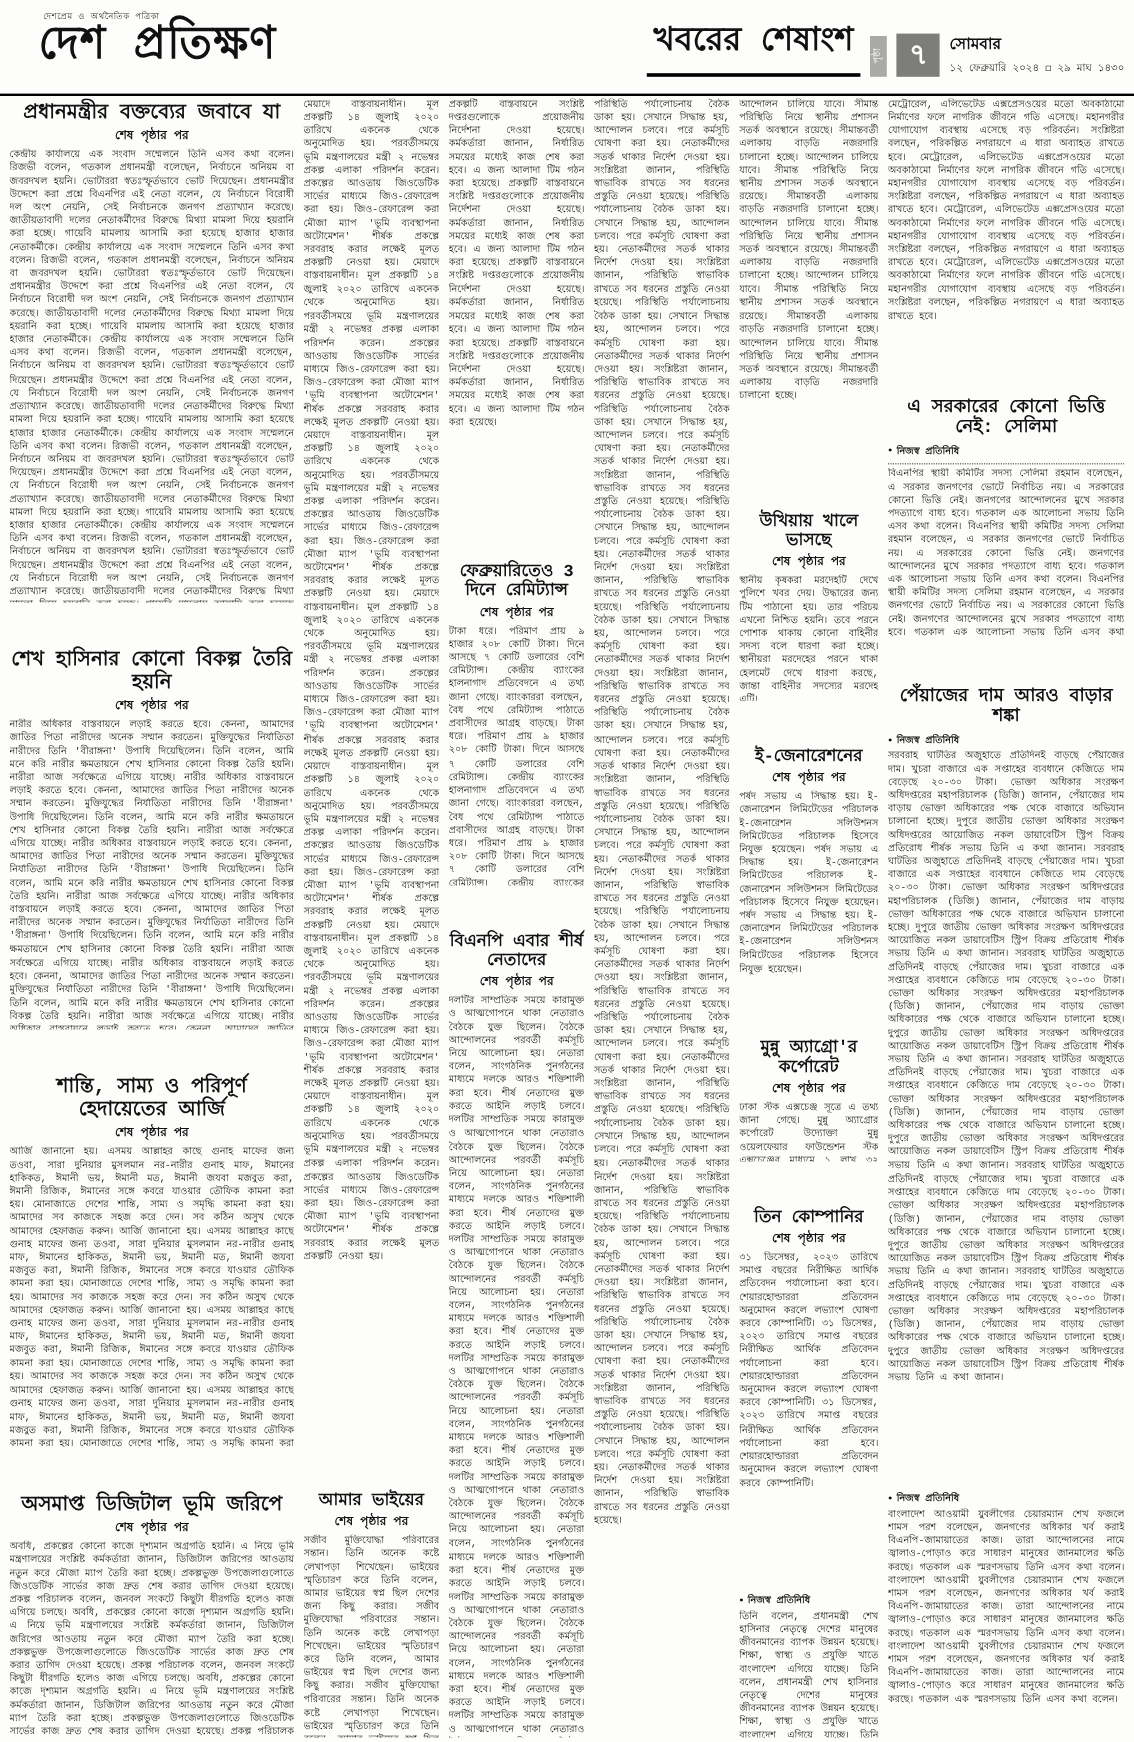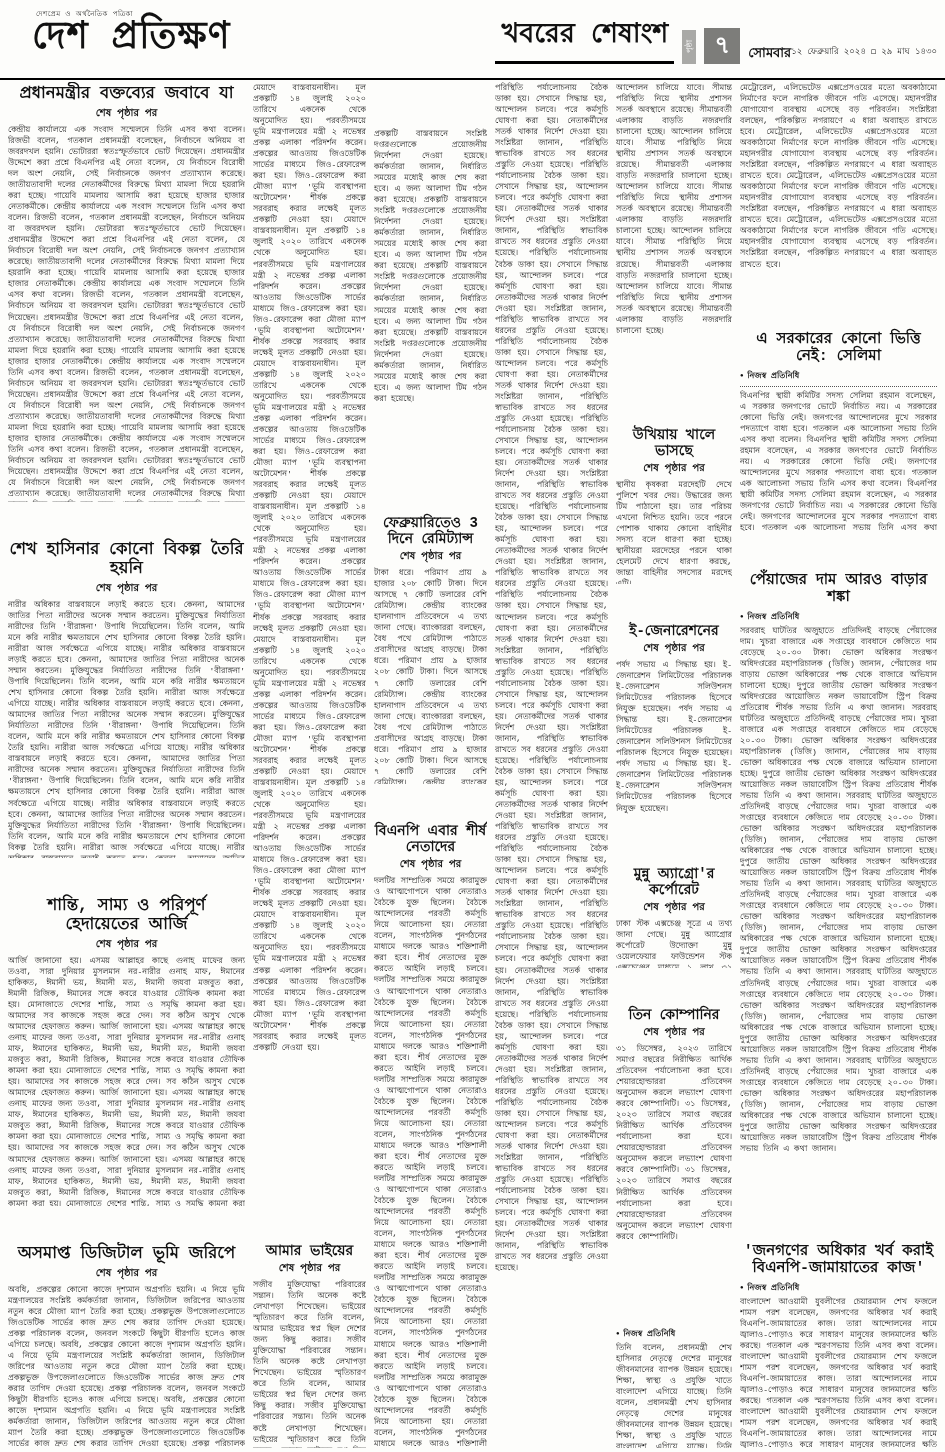--- a/index.html
+++ b/index.html
@@ -11,27 +11,27 @@
   .masthead .tagline{font-size:7px;color:#333;letter-spacing:.5px;margin-left:4px;}
   .masthead .title{font-size:36px;font-weight:900;line-height:1.05;letter-spacing:1px;
                    transform:scaleY(1.05);}
   .head-right{position:absolute;right:8px;top:12px;display:flex;align-items:flex-end;gap:8px;}
   .section-title{font-size:27px;font-weight:900;border-bottom:3px solid #000;padding:0 6px 4px 6px;}
   .page-tab{width:14px;height:34px;background:#a9a9a6;color:#fff;font-size:8px;
             display:flex;align-items:center;justify-content:center;
             writing-mode:vertical-rl;transform:rotate(180deg);}
   .page-num{width:36px;height:36px;background:#7d7d7a;color:#fff;font-size:24px;font-weight:700;
             display:flex;align-items:center;justify-content:center;}
-  .dateblock{display:flex;flex-direction:row;justify-content:center;min-width:135px;}
+  .dateblock{display:flex;flex-direction:column;justify-content:center;min-width:135px;}
   .dateblock .day{font-size:13px;font-weight:700;}
   .dateblock .date{font-size:8.5px;color:#222;margin-top:2px;}
   
   .content{position:absolute;left:8px;top:82px;width:929px;height:1366px;display:flex;gap:8px;}
   .col{display:flex;flex-direction:column;overflow:hidden;gap:36px;}
-  .c1{width:237px;} .c2{width:113px;justify-content:space-between;} .c3{width:113px;margin-top:46px;} .c4{width:113px;}
+  .c1{width:237px;} .c2{width:113px;justify-content:space-between;} .c3{width:113px;} .c4{width:113px;}
   .c5{width:116px;} .c6{width:197px;}
   .article{overflow:hidden;flex:0 0 auto;}
   .headline{font-weight:900;text-align:center;line-height:1.15;padding:3px 0 1px 0;}
   .h-big{font-size:16.5px;}      
   .h-med{font-size:14px;}        
   .h-wide{font-size:15px;}     
   .h-multi{font-size:13.5px;}
   .kicker{font-size:10px;font-weight:700;text-align:center;padding-bottom:2px;}
   .byline{font-size:8px;font-weight:700;text-align:left;padding:2px 0;}
   .byline::before{content:"● ";font-size:6px;vertical-align:1px;}
@@ -158,20 +158,19 @@
         <div class="byline">নিজস্ব প্রতিনিধি</div>
         <div class="dotted"></div>
         <div class="body">বিএনপির স্থায়ী কমিটির সদস্য সেলিমা রহমান বলেছেন, এ সরকার জনগণের ভোটে নির্বাচিত নয়। এ সরকারের কোনো ভিত্তি নেই। জনগণের আন্দোলনের মুখে সরকার পদত্যাগে বাধ্য হবে। গতকাল এক আলোচনা সভায় তিনি এসব কথা বলেন। বিএনপির স্থায়ী কমিটির সদস্য সেলিমা রহমান বলেছেন, এ সরকার জনগণের ভোটে নির্বাচিত নয়। এ সরকারের কোনো ভিত্তি নেই। জনগণের আন্দোলনের মুখে সরকার পদত্যাগে বাধ্য হবে। গতকাল এক আলোচনা সভায় তিনি এসব কথা বলেন। বিএনপির স্থায়ী কমিটির সদস্য সেলিমা রহমান বলেছেন, এ সরকার জনগণের ভোটে নির্বাচিত নয়। এ সরকারের কোনো ভিত্তি নেই। জনগণের আন্দোলনের মুখে সরকার পদত্যাগে বাধ্য হবে। গতকাল এক আলোচনা সভায় তিনি এসব কথা বলেন।</div>
       </div>
       <div class="article" style="height:635px">
         <div class="headline h-wide">পেঁয়াজের দাম আরও বাড়ার শঙ্কা</div>
         <div class="byline">নিজস্ব প্রতিনিধি</div>
         <div class="body">সরবরাহ ঘাটতির অজুহাতে প্রতিদিনই বাড়ছে পেঁয়াজের দাম। খুচরা বাজারে এক সপ্তাহের ব্যবধানে কেজিতে দাম বেড়েছে ২০-৩০ টাকা। ভোক্তা অধিকার সংরক্ষণ অধিদপ্তরের মহাপরিচালক (ডিজি) জানান, পেঁয়াজের দাম বাড়ায় ভোক্তা অধিকারের পক্ষ থেকে বাজারে অভিযান চালানো হচ্ছে। দুপুরে জাতীয় ভোক্তা অধিকার সংরক্ষণ অধিদপ্তরের আয়োজিত নকল ডায়াবেটিস স্ট্রিপ বিক্রয় প্রতিরোধ শীর্ষক সভায় তিনি এ কথা জানান। সরবরাহ ঘাটতির অজুহাতে প্রতিদিনই বাড়ছে পেঁয়াজের দাম। খুচরা বাজারে এক সপ্তাহের ব্যবধানে কেজিতে দাম বেড়েছে ২০-৩০ টাকা। ভোক্তা অধিকার সংরক্ষণ অধিদপ্তরের মহাপরিচালক (ডিজি) জানান, পেঁয়াজের দাম বাড়ায় ভোক্তা অধিকারের পক্ষ থেকে বাজারে অভিযান চালানো হচ্ছে। দুপুরে জাতীয় ভোক্তা অধিকার সংরক্ষণ অধিদপ্তরের আয়োজিত নকল ডায়াবেটিস স্ট্রিপ বিক্রয় প্রতিরোধ শীর্ষক সভায় তিনি এ কথা জানান। সরবরাহ ঘাটতির অজুহাতে প্রতিদিনই বাড়ছে পেঁয়াজের দাম। খুচরা বাজারে এক সপ্তাহের ব্যবধানে কেজিতে দাম বেড়েছে ২০-৩০ টাকা। ভোক্তা অধিকার সংরক্ষণ অধিদপ্তরের মহাপরিচালক (ডিজি) জানান, পেঁয়াজের দাম বাড়ায় ভোক্তা অধিকারের পক্ষ থেকে বাজারে অভিযান চালানো হচ্ছে। দুপুরে জাতীয় ভোক্তা অধিকার সংরক্ষণ অধিদপ্তরের আয়োজিত নকল ডায়াবেটিস স্ট্রিপ বিক্রয় প্রতিরোধ শীর্ষক সভায় তিনি এ কথা জানান। সরবরাহ ঘাটতির অজুহাতে প্রতিদিনই বাড়ছে পেঁয়াজের দাম। খুচরা বাজারে এক সপ্তাহের ব্যবধানে কেজিতে দাম বেড়েছে ২০-৩০ টাকা। ভোক্তা অধিকার সংরক্ষণ অধিদপ্তরের মহাপরিচালক (ডিজি) জানান, পেঁয়াজের দাম বাড়ায় ভোক্তা অধিকারের পক্ষ থেকে বাজারে অভিযান চালানো হচ্ছে। দুপুরে জাতীয় ভোক্তা অধিকার সংরক্ষণ অধিদপ্তরের আয়োজিত নকল ডায়াবেটিস স্ট্রিপ বিক্রয় প্রতিরোধ শীর্ষক সভায় তিনি এ কথা জানান। সরবরাহ ঘাটতির অজুহাতে প্রতিদিনই বাড়ছে পেঁয়াজের দাম। খুচরা বাজারে এক সপ্তাহের ব্যবধানে কেজিতে দাম বেড়েছে ২০-৩০ টাকা। ভোক্তা অধিকার সংরক্ষণ অধিদপ্তরের মহাপরিচালক (ডিজি) জানান, পেঁয়াজের দাম বাড়ায় ভোক্তা অধিকারের পক্ষ থেকে বাজারে অভিযান চালানো হচ্ছে। দুপুরে জাতীয় ভোক্তা অধিকার সংরক্ষণ অধিদপ্তরের আয়োজিত নকল ডায়াবেটিস স্ট্রিপ বিক্রয় প্রতিরোধ শীর্ষক সভায় তিনি এ কথা জানান। সরবরাহ ঘাটতির অজুহাতে প্রতিদিনই বাড়ছে পেঁয়াজের দাম। খুচরা বাজারে এক সপ্তাহের ব্যবধানে কেজিতে দাম বেড়েছে ২০-৩০ টাকা। ভোক্তা অধিকার সংরক্ষণ অধিদপ্তরের মহাপরিচালক (ডিজি) জানান, পেঁয়াজের দাম বাড়ায় ভোক্তা অধিকারের পক্ষ থেকে বাজারে অভিযান চালানো হচ্ছে। দুপুরে জাতীয় ভোক্তা অধিকার সংরক্ষণ অধিদপ্তরের আয়োজিত নকল ডায়াবেটিস স্ট্রিপ বিক্রয় প্রতিরোধ শীর্ষক সভায় তিনি এ কথা জানান।</div>
       </div>
       <div class="article" style="height:316px">
-        <div class="headline h-wide">'জনগণের অধিকার খর্ব করাই বিএনপি-জামায়াতের কাজ'</div>
         <div class="byline">নিজস্ব প্রতিনিধি</div>
         <div class="body">বাংলাদেশ আওয়ামী যুবলীগের চেয়ারম্যান শেখ ফজলে শামস পরশ বলেছেন, জনগণের অধিকার খর্ব করাই বিএনপি-জামায়াতের কাজ। তারা আন্দোলনের নামে জ্বালাও-পোড়াও করে সাধারণ মানুষের জানমালের ক্ষতি করছে। গতকাল এক স্মরণসভায় তিনি এসব কথা বলেন। বাংলাদেশ আওয়ামী যুবলীগের চেয়ারম্যান শেখ ফজলে শামস পরশ বলেছেন, জনগণের অধিকার খর্ব করাই বিএনপি-জামায়াতের কাজ। তারা আন্দোলনের নামে জ্বালাও-পোড়াও করে সাধারণ মানুষের জানমালের ক্ষতি করছে। গতকাল এক স্মরণসভায় তিনি এসব কথা বলেন। বাংলাদেশ আওয়ামী যুবলীগের চেয়ারম্যান শেখ ফজলে শামস পরশ বলেছেন, জনগণের অধিকার খর্ব করাই বিএনপি-জামায়াতের কাজ। তারা আন্দোলনের নামে জ্বালাও-পোড়াও করে সাধারণ মানুষের জানমালের ক্ষতি করছে। গতকাল এক স্মরণসভায় তিনি এসব কথা বলেন।</div>
       </div>
     </div>
 
   </div>
 </div>
 
 </body></html>

